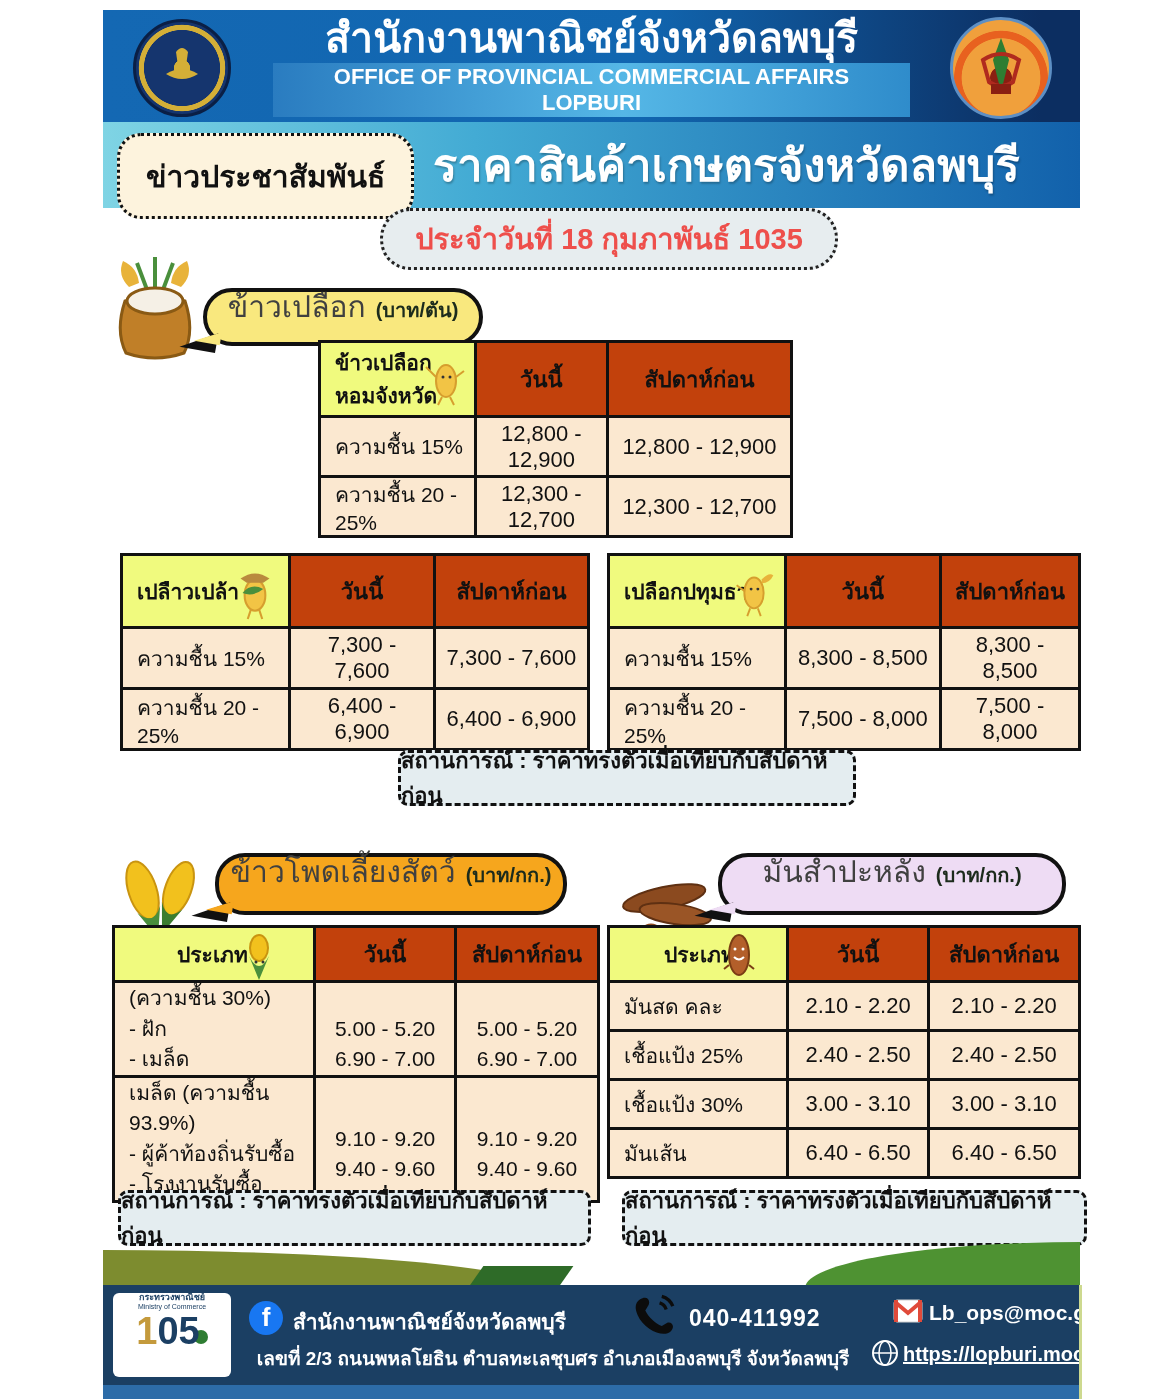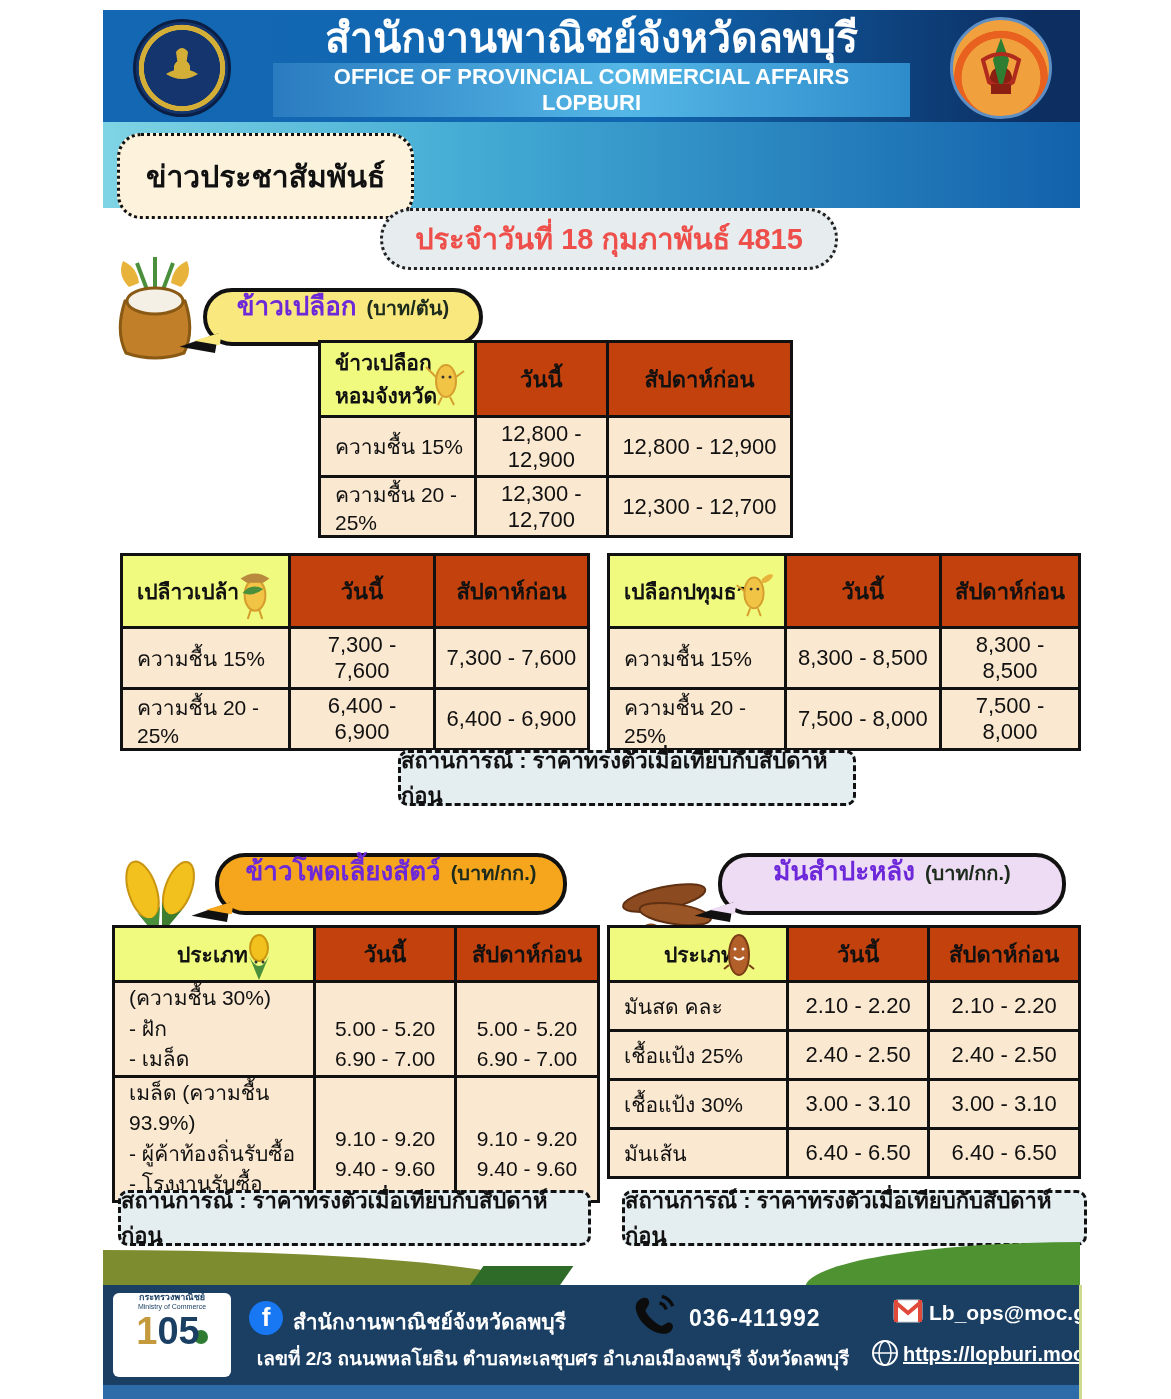--- a/index.html
+++ b/index.html
@@ -37,21 +37,21 @@
     display:flex;align-items:center;justify-content:center;
     color:#ee4f4b;font-size:29px;font-weight:bold;}
 
   
   .bubble{position:absolute;border:4px solid #111;border-radius:30px;
     display:flex;align-items:baseline;justify-content:center;gap:10px;}
   .bubble::before{content:"";position:absolute;left:-26px;bottom:-8px;width:0;height:0;
     border-top:20px solid transparent;border-right:36px solid #111;transform:rotate(10deg);}
   .bubble::after{content:"";position:absolute;left:-12px;bottom:-1px;width:0;height:0;
     border-top:13px solid transparent;border-right:26px solid var(--bub);transform:rotate(10deg);}
-  .bubble .b-title{font-size:26px;font-weight:bold;color:#6d28d9;line-height:1;}
+  .bubble .b-title{font-size:30px;font-weight:normal;color:#404040;line-height:1;}
   .bubble .b-unit{font-size:20px;font-weight:bold;color:#1c2b1c;}
   .bubble-rice{--bub:#f9e87e;background:#f9e87e;left:100px;top:278px;width:272px;height:50px;}
   .bubble-corn{--bub:#f6a61d;background:#f6a61d;left:112px;top:843px;width:344px;height:54px;}
   .bubble-cassava{--bub:#eedcf4;background:#eedcf4;left:615px;top:843px;width:340px;height:54px;}
 
   
   table{border-collapse:collapse;table-layout:fixed;position:absolute;}
   td{border:3px solid #111;padding:0 10px;overflow:hidden;}
   .c-name{background:#f0fa7e;}
   .c-today{background:#c2410c;}
@@ -133,23 +133,24 @@
       <svg width="96" height="96" viewBox="0 0 96 96">
         <path d="M48 18 L56 40 L48 72 L40 40 Z" fill="#2e7d32"></path>
         <path d="M30 40 Q48 28 66 40 L60 62 Q48 70 36 62 Z" fill="none" stroke="#b02a1e" stroke-width="4"></path>
         <rect x="38" y="64" width="20" height="10" fill="#8a1f12"></rect>
       </svg>
     </div>
   </div>
 
   <div class="pr-banner">
     <div class="pr-badge">ข่าวประชาสัมพันธ์</div>
-  </div>
-
-  <div class="date-badge">ประจำวันที่ 18 กุมภาพันธ์ 4815</div>
+    <div class="banner-title">ราคาสินค้าเกษตรจังหวัดลพบุรี</div>
+  </div>
+
+  <div class="date-badge">ประจำวันที่ 18 กุมภาพันธ์ 1035</div>
 
   <svg class="icon-abs" style="left:6px;top:243px;" width="92" height="110" viewBox="0 0 92 110">
     <g stroke="#4a8f3c" stroke-width="4" fill="none">
       <line x1="46" y1="42" x2="46" y2="4"></line>
         <line x1="40" y1="42" x2="28" y2="10"></line>
         <line x1="52" y1="42" x2="64" y2="10"></line>
     </g>
     <path d="M20 34 Q8 22 14 8 Q28 14 30 30" fill="#e8b33a"></path>
     <path d="M72 34 Q84 22 78 8 Q64 14 62 30" fill="#e8b33a"></path>
     <path d="M16 48 Q6 78 17 100 Q46 110 75 100 Q86 78 76 48 Q46 40 16 48 Z" fill="#c07f28" stroke="#8a5a14" stroke-width="3"></path>
@@ -405,21 +406,21 @@
       <div class="lg-t2">Ministry of Commerce</div>
       <div class="m105"><span class="d1">1</span><span class="d0">0</span><span class="d5">5</span><span class="dot"></span></div>
     </div>
     <div class="fb-icon">f</div>
     <div class="fb-label">สำนักงานพาณิชย์จังหวัดลพบุรี</div>
     <svg class="phone-icon" width="44" height="44" viewBox="0 0 40 40">
       <path d="M8 6 C14 2 18 6 16 11 L13 16 C16 22 22 28 28 30 L33 27 C38 26 40 31 36 35 C30 41 12 34 6 20 C3 13 4 9 8 6 Z" fill="#0c0c0c"></path>
       <path d="M26 9 A9 9 0 0 1 32 15" stroke="#0c0c0c" fill="none" stroke-width="3"></path>
       <path d="M28 3 A15 15 0 0 1 38 12" stroke="#0c0c0c" fill="none" stroke-width="3"></path>
     </svg>
-    <div class="phone-number">036-411992</div>
+    <div class="phone-number">040-411992</div>
     <svg class="mail-icon" width="30" height="24" viewBox="0 0 30 24">
       <rect x="1" y="1" width="28" height="22" rx="3" fill="#fff" stroke="#d0d0d0"></rect>
       <path d="M2 3 L15 14 L28 3" stroke="#e04a3a" stroke-width="4" fill="none"></path>
       <rect x="1" y="1" width="4" height="22" fill="#e04a3a"></rect>
         <rect x="25" y="1" width="4" height="22" fill="#e04a3a"></rect>
     </svg>
     <div class="email">Lb_ops@moc.go.th</div>
     <div class="address">เลขที่ 2/3 ถนนพหลโยธิน ตำบลทะเลชุบศร อำเภอเมืองลพบุรี จังหวัดลพบุรี</div>
     <svg class="globe-icon" width="28" height="28" viewBox="0 0 28 28">
       <circle cx="14" cy="14" r="12" fill="none" stroke="#fff" stroke-width="2"></circle>

